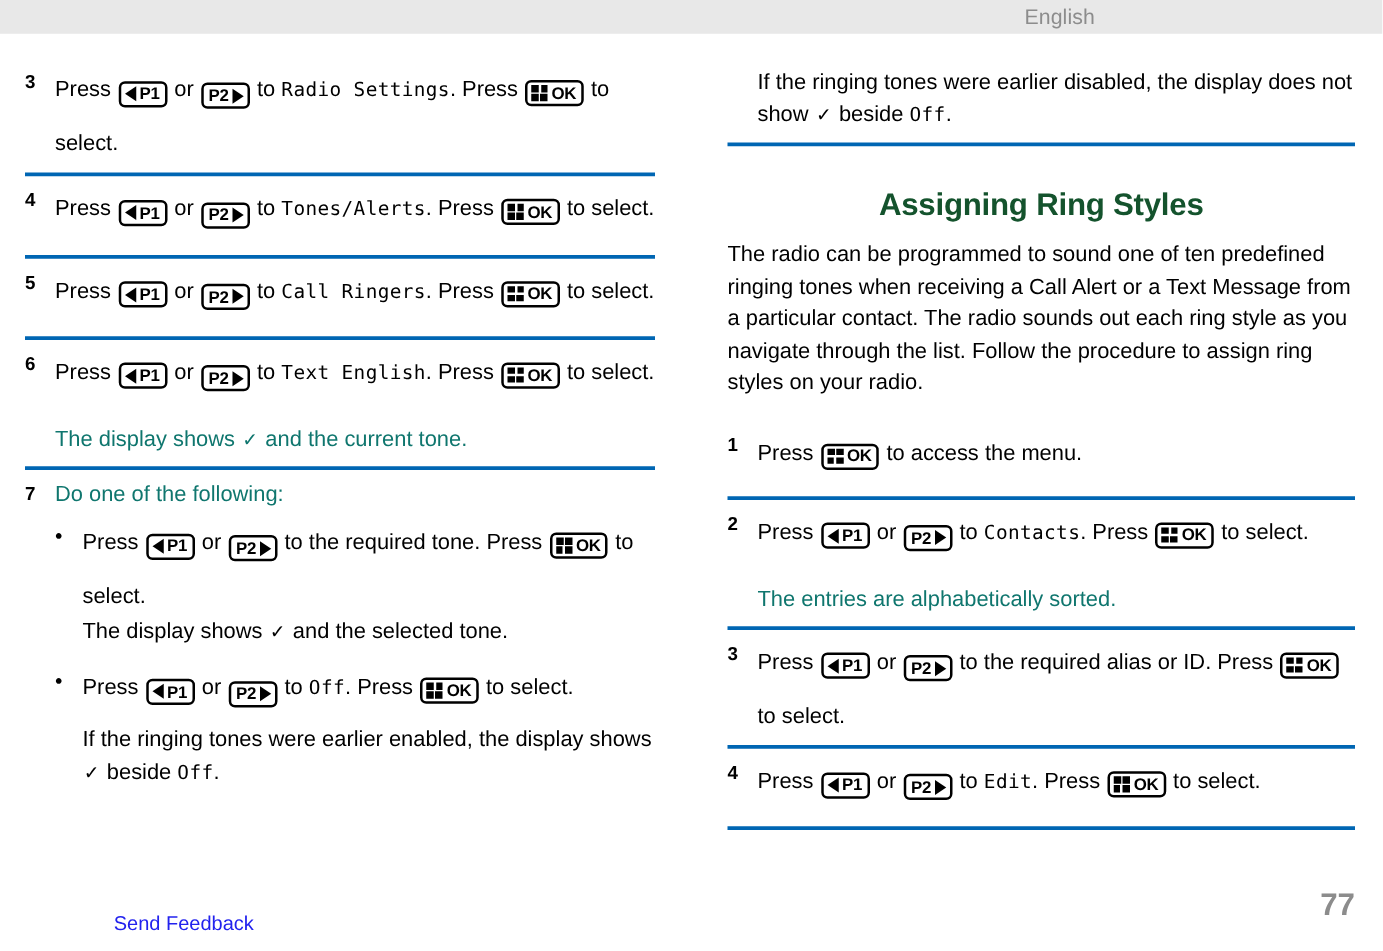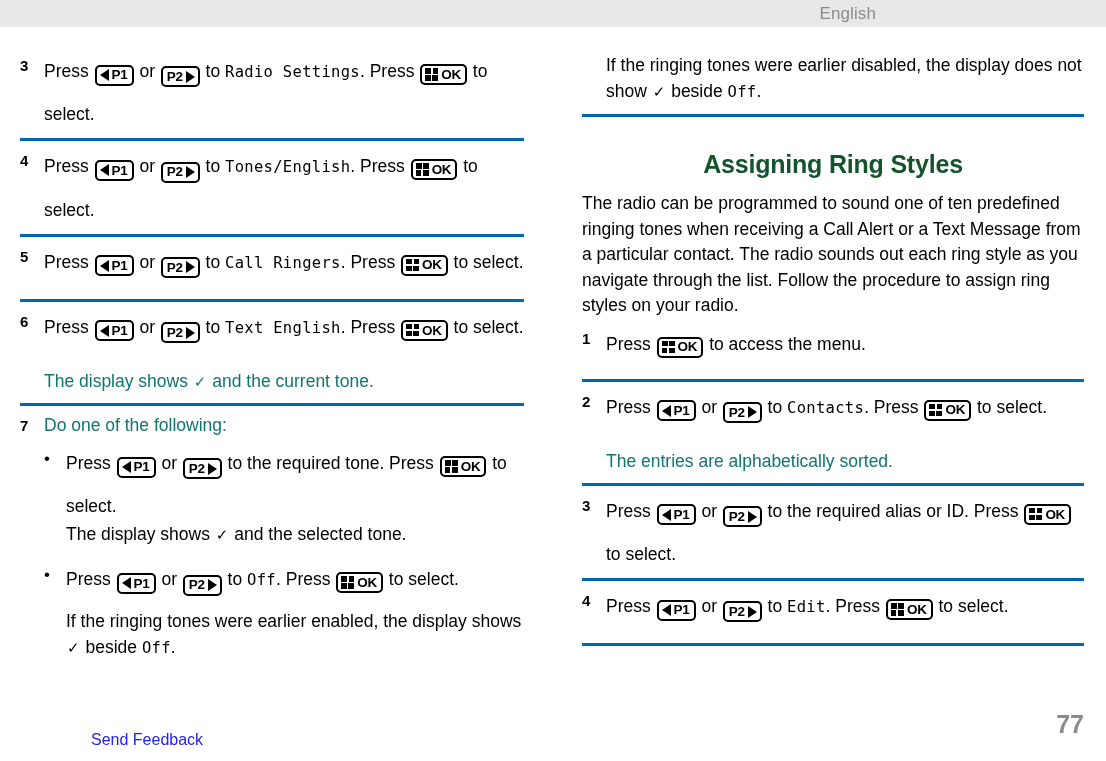--- a/index.html
+++ b/index.html
@@ -99,20 +99,21 @@
     line-height: 30px;
     margin: 32px 0 12px 0;
     letter-spacing: -0.2px;
     text-align: center;
   }
 
   .body-text {
     font-size: 17.5px;
     line-height: 25.5px;
     color: #000;
+    margin-bottom: 18px;
   }
 
   
   .bullets { margin-top: 6px; }
   .bullet {
     display: flex;
     align-items: flex-start;
     margin-bottom: 13px;
   }
   .bullet-dot {
@@ -265,21 +266,21 @@
         <div class="rule"></div>
         <div class="step">
           <div class="step-num">4</div>
           <div class="step-body">
             <div class="">Press <span class="key">
                 <span class="tri left"></span>
                 <span class="key-label">P1</span>
               </span> or <span class="key">
                 <span class="key-label">P2</span>
                 <span class="tri right"></span>
-              </span> to <span class="lcd">Tones/English</span>. Press <span class="key">
+              </span> to <span class="lcd">Tones/Alerts</span>. Press <span class="key">
                 <span class="grid">
                   <i class="a"></i>
                   <i class="b"></i>
                   <i class="c"></i>
                   <i class="d"></i>
                 </span>
                 <span class="key-label">OK</span>
               </span> to select.</div>
           </div>
         </div>

